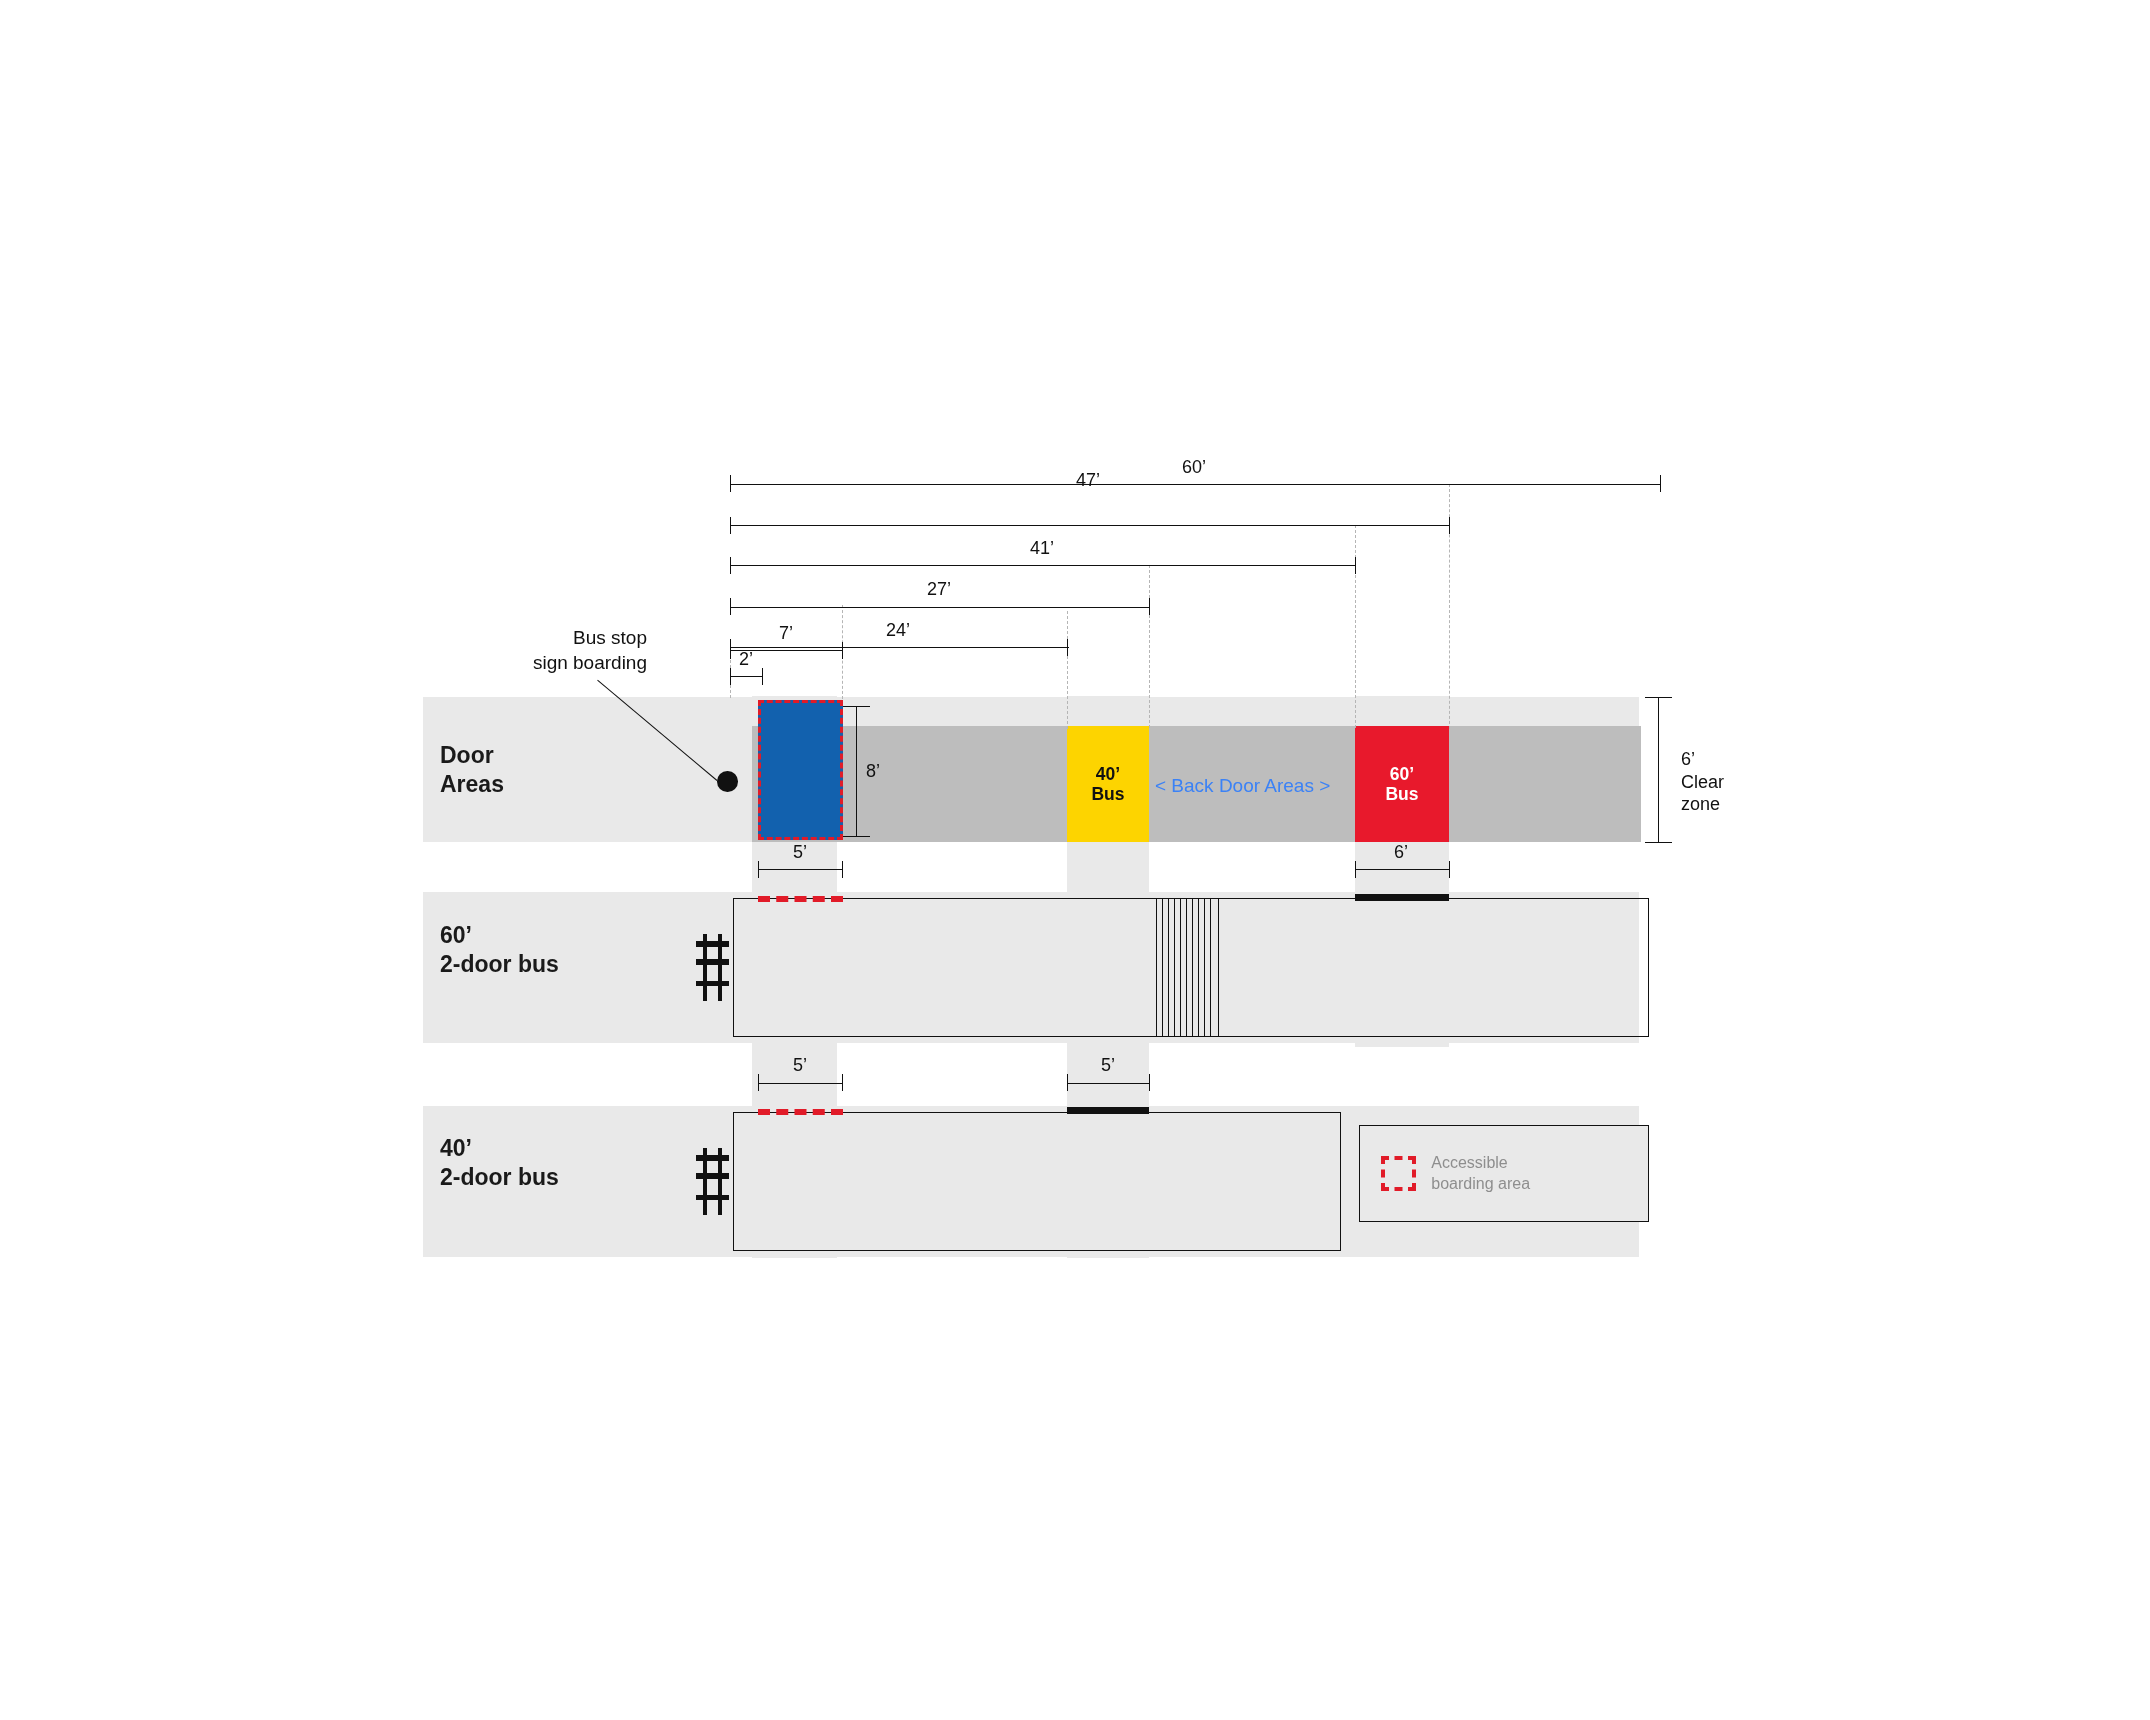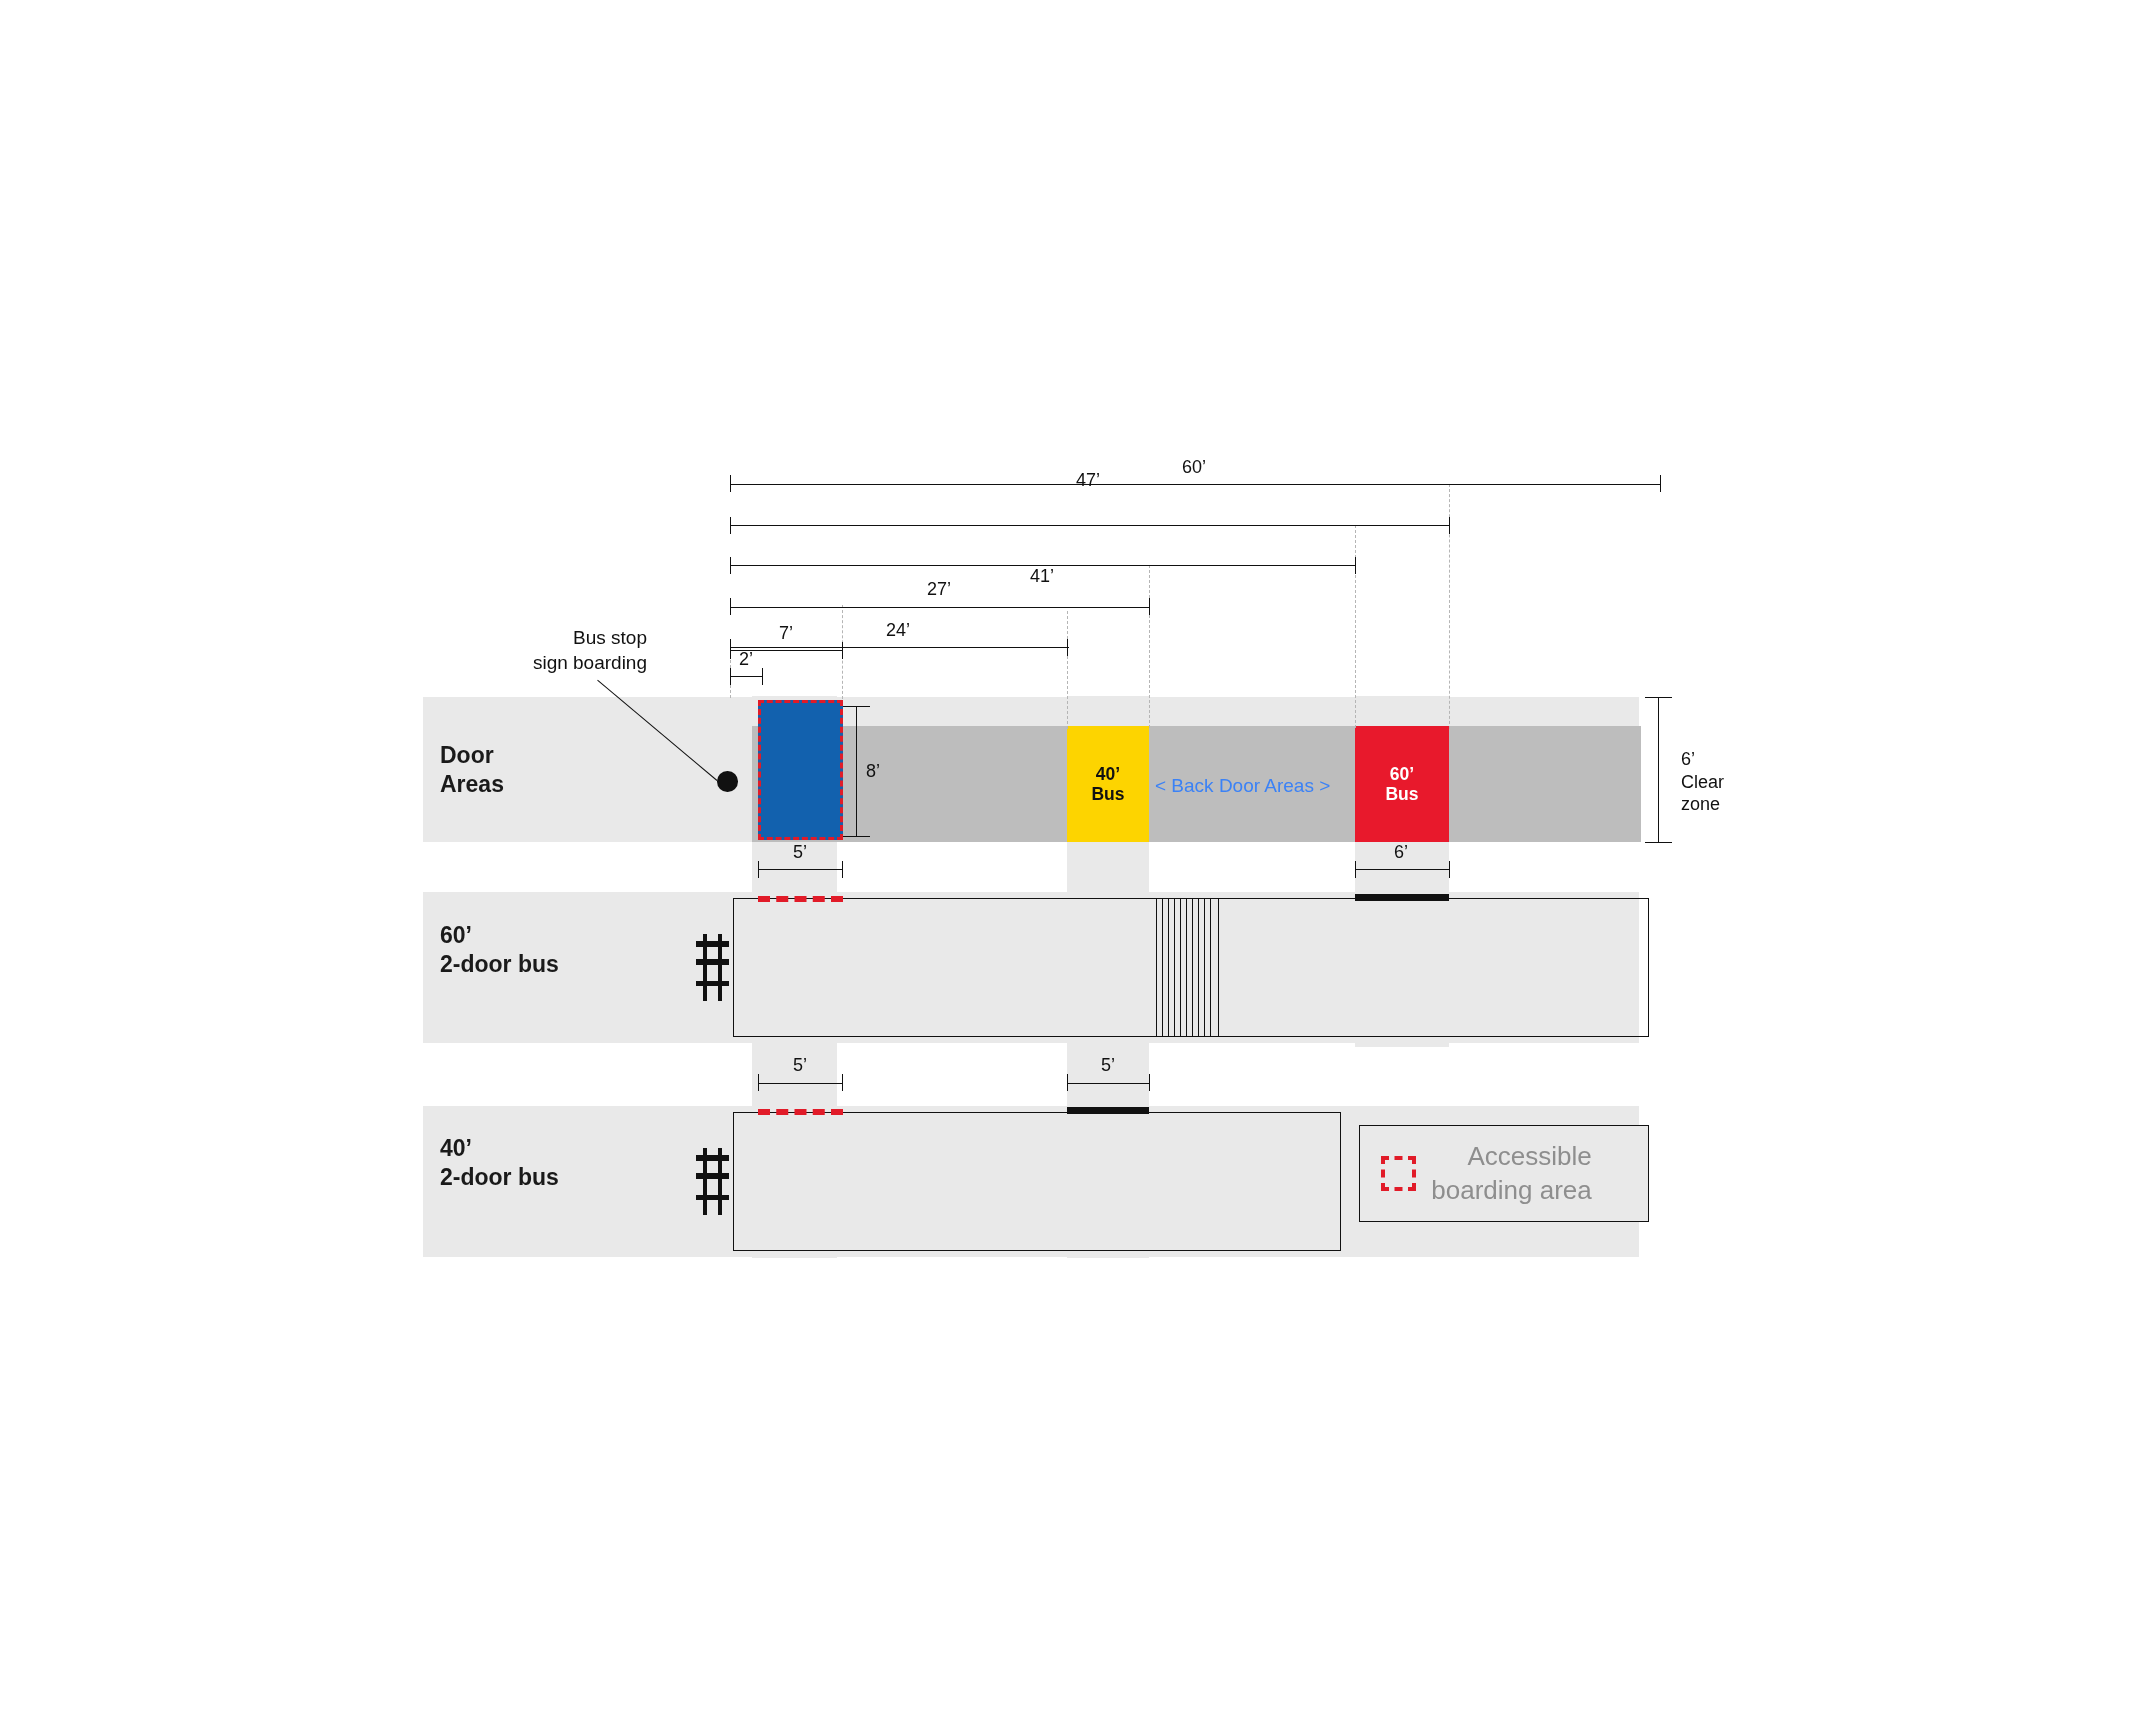--- a/index.html
+++ b/index.html
@@ -182,25 +182,24 @@
   .legend-swatch {
     position: relative;
     width: 35px;
     height: 35px;
     margin-left: 20.6px;
     border: 4.2px dashed #e11b28;
     box-sizing: border-box;
   }
   .legend-text {
     margin-left: 15.7px;
-    font-size: 26px;
+    font-size: 16px;
     color: #8e8e8e;
     line-height: 1.3;
     white-space: pre-line;
-    text-align: right;
   }
 </style>
 </head>
 <body>
 
 <div id="stage">
 
   <div class="vcol" style="left:752px; top:696px; width:85px; height:562px;"></div>
   <div class="vcol" style="left:1067px; top:696px; width:82px; height:562px;"></div>
   <div class="vcol" style="left:1355px; top:696px; width:94px; height:351px;"></div>
@@ -250,21 +249,21 @@
   <div class="dim-label" style="left:1167px; top:457px; width:54px;">60’</div>
 
   <div class="dimline" style="left:730px; top:525px; width:720px;"></div>
   <div class="dim-cap" style="left:730px; top:517px; height:17px;"></div>
   <div class="dim-cap" style="left:1449px; top:517px; height:17px;"></div>
   <div class="dim-label" style="left:1061px; top:470px; width:54px;">47’</div>
 
   <div class="dimline" style="left:730px; top:565px; width:626px;"></div>
   <div class="dim-cap" style="left:730px; top:557px; height:17px;"></div>
   <div class="dim-cap" style="left:1355px; top:557px; height:17px;"></div>
-  <div class="dim-label" style="left:1015px; top:566px; width:54px;">41’</div>
+  <div class="dim-label" style="left:1015px; top:538px; width:54px;">41’</div>
 
   <div class="dimline" style="left:730px; top:607px; width:420px;"></div>
   <div class="dim-cap" style="left:730px; top:598px; height:17px;"></div>
   <div class="dim-cap" style="left:1149px; top:598px; height:17px;"></div>
   <div class="dim-label" style="left:912px; top:579px; width:54px;">27’</div>
 
   <div class="dimline" style="left:730px; top:647px; width:339px;"></div>
   <div class="dim-cap" style="left:730px; top:639px; height:17px;"></div>
   <div class="dim-cap" style="left:1067px; top:639px; height:17px;"></div>
   <div class="dim-label" style="left:871px; top:620px; width:54px;">24’</div>

